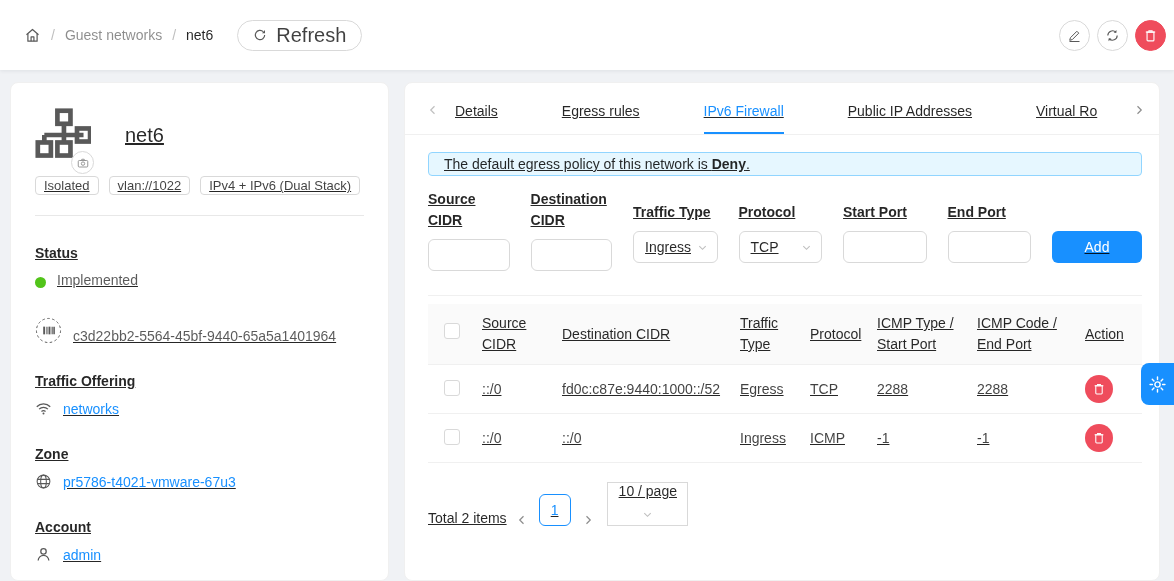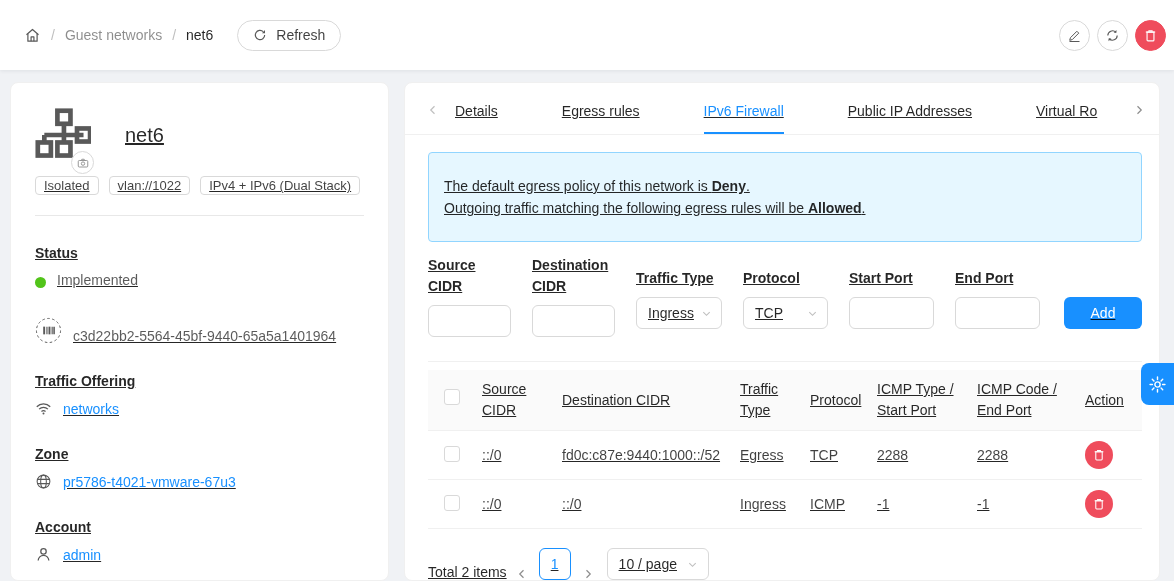--- a/index.html
+++ b/index.html
@@ -75,21 +75,21 @@
   .tabs-scroll { overflow:hidden; white-space:nowrap; display:flex; gap:64px; }
   .tab { display:inline-block; padding:10px 0 13px; color:rgba(0,0,0,.85); cursor:pointer; flex:none; }
   .tab.active { color:var(--primary,#1890ff); border-bottom:2px solid var(--primary,#1890ff); }
   .tab-arrow { position:absolute; top:21px; width:12px; height:12px; cursor:pointer; }
   .tab-arrow svg { width:12px; height:12px; }
   .tab-arrow.left { left:22px; color:#bfbfbf; }
   .tab-arrow.right { right:14px; color:#8c8c8c; }
 
   .alert {
     margin:17px 17px 0 23px; background:#e6f7ff; border:1px solid #91d5ff;
-    border-radius:4px; padding:22px 15px; line-height:22px; color:rgba(0,0,0,.85);
+    border-radius:4px; padding:0 15px; line-height:22px; color:rgba(0,0,0,.85);
   }
 
   .form-row { margin:13px 17px 0 23px; display:flex; gap:21px; }
   .fcol { display:flex; flex-direction:column; }
   .fcol .flabel {
     min-height:42px; display:flex; align-items:flex-end; padding-bottom:8px;
     font-weight:600; color:rgba(0,0,0,.85); line-height:21px;
   }
   .w83 { width:83px; } .w86 { width:86px; } .w85 { width:85px; }
   .nowrap { white-space:nowrap; }
@@ -97,21 +97,21 @@
     height:32px; width:100%; border:1px solid #d9d9d9; border-radius:6px;
     background:#fff; padding:0 10px; font-family:inherit; font-size:14px; color:rgba(0,0,0,.85);
   }
   .select {
     height:32px; width:100%; border:1px solid #d9d9d9; border-radius:6px; background:#fff;
     display:flex; align-items:center; justify-content:space-between; padding:0 9px 0 11px;
     color:rgba(0,0,0,.85); cursor:pointer;
   }
   .select .chev { color:#bfbfbf; } .chev svg { width:11px; height:11px; }
   .add-btn {
-    height:32px; width:78px; background:var(--primary,#1890ff); color:#fff; border:none;
+    height:32px; width:90px; background:var(--primary,#1890ff); color:#fff; border:none;
     border-radius:6px; font-size:14px; font-family:inherit; cursor:pointer; align-self:flex-end;
   }
   .hr { height:1px; background:#f0f0f0; margin:24px 17px 0 23px; }
 
   .table-wrap { margin:8px 17px 0 23px; }
   table { width:100%; border-collapse:collapse; table-layout:fixed; }
   th {
     background:#fafafa; text-align:left; font-weight:500; color:rgba(0,0,0,.85);
     padding:9px 8px; line-height:21px; vertical-align:middle; border-bottom:1px solid #f0f0f0;
   }
@@ -130,22 +130,22 @@
 
   .pagination { margin:19px 17px 0 23px; display:flex; align-items:flex-end; gap:9px; color:rgba(0,0,0,.85); }
   .pg-arrow { color:#8c8c8c; cursor:pointer; width:12px; height:12px; }
   .pg-arrow svg { width:12px; height:12px; }
   .pg-num {
     min-width:32px; height:32px; border:1px solid var(--primary,#1890ff); border-radius:6px;
     color:var(--primary,#1890ff); background:#fff; display:flex; align-items:center;
     justify-content:center; cursor:pointer; margin:0 2px;
   }
   .pg-size {
-    height:32px; border:1px solid #d9d9d9; border-radius:6px; background:#fff;
-    display:flex; align-items:center; gap:10px; padding:0 10px 0 11px; cursor:pointer; margin-left:4px;
+    height:44px; border:1px solid #d9d9d9; border-radius:0; background:#fff;
+    display:flex; align-items:center; gap:10px; padding:0 10px 0 11px; cursor:pointer; margin-left:4px;flex-direction:column;
   }
   .pg-size .chev { color:#bfbfbf; }
 
   .gear-fab {
     position:absolute; right:0; top:363px; width:33px; height:42px;
     background:var(--primary,#1890ff); border:none; border-radius:8px 0 0 8px;
     display:flex; align-items:center; justify-content:center; cursor:pointer; z-index:5; padding:0;
   }
   .gear-fab svg { width:19px; height:19px; }
 </style>
@@ -158,21 +158,21 @@
       <svg viewBox="0 0 24 24" fill="none" stroke="currentColor" stroke-width="1.7" stroke-linejoin="round">
           <path d="M3.5 11L12 3.5 20.5 11"></path>
           <path d="M5.5 9.5V20h13V9.5"></path>
           <path d="M10 20v-6h4v6"></path>
         </svg>
     </span>
     <span class="crumb-sep">/</span>
     <span class="crumb-link">Guest networks</span>
     <span class="crumb-sep">/</span>
     <span class="crumb-current">net6</span>
-    <button class="refresh-pill" style="font-family:inherit;font-size:14px;">
+    <button class="refresh-pill" style="font-family:inherit;font-size:20px;">
       <span>
         <svg viewBox="0 0 24 24" fill="none" stroke="currentColor" stroke-width="2">
             <path d="M20 12a8 8 0 11-2.4-5.7"></path>
             <path d="M20.6 3.6v5.2h-5.2z" fill="currentColor" stroke="none"></path>
           </svg>
       </span>
       <span>Refresh</span>
     </button>
   </nav>
   <div class="topbar-actions">
@@ -326,23 +326,20 @@
       <span class="tab-arrow right">
         <svg viewBox="0 0 24 24" fill="none" stroke="currentColor" stroke-width="2.4">
             <path d="M9 4.5L16.5 12 9 19.5"></path>
           </svg>
       </span>
     </div>
 
     <div class="alert">
       <div>
         <span>The default egress policy of this network is </span><b>Deny</b><span>.</span>
-      </div>
-      <div>
-        <span>Outgoing traffic matching the following egress rules will be </span><b>Allowed</b><span>.</span>
       </div>
     </div>
 
     <div class="form-row">
       <div class="fcol w83">
         <div class="flabel">Source CIDR</div>
         <input class="input" style="">
       </div>
       <div class="fcol w83">
         <div class="flabel">Destination CIDR</div>

